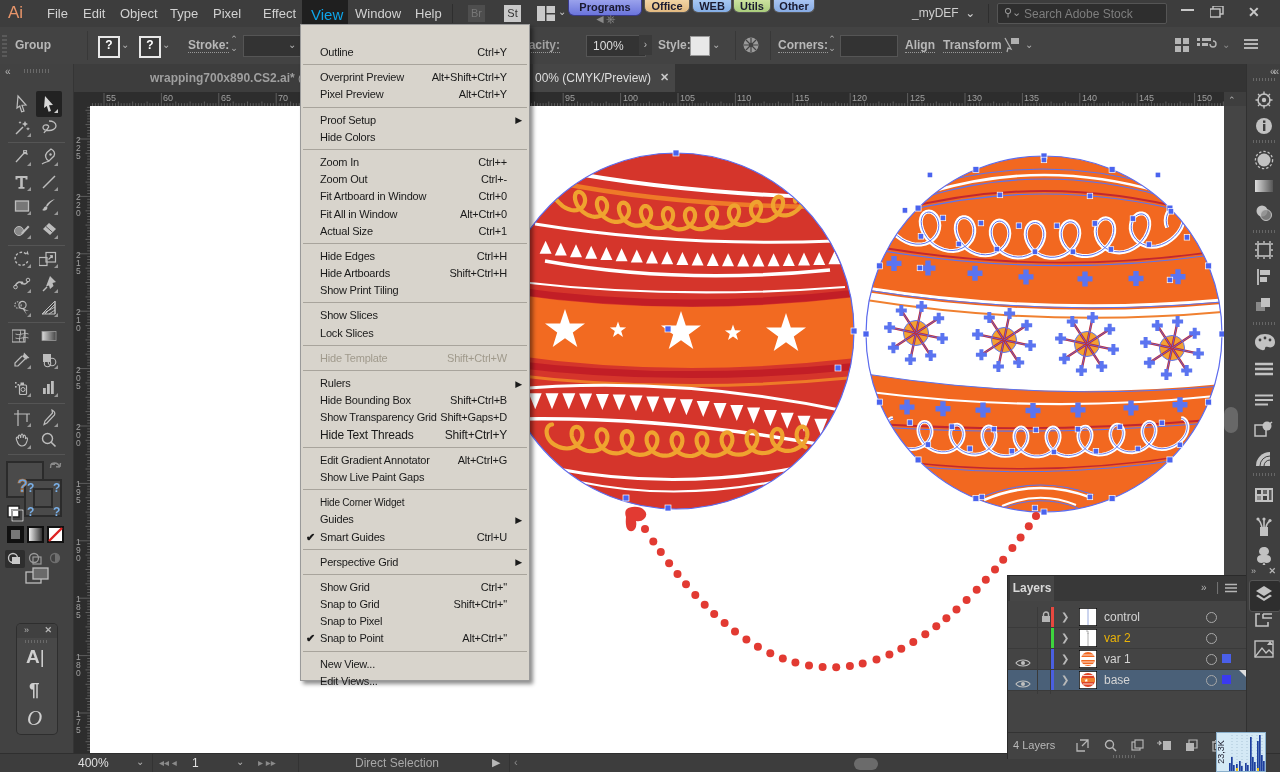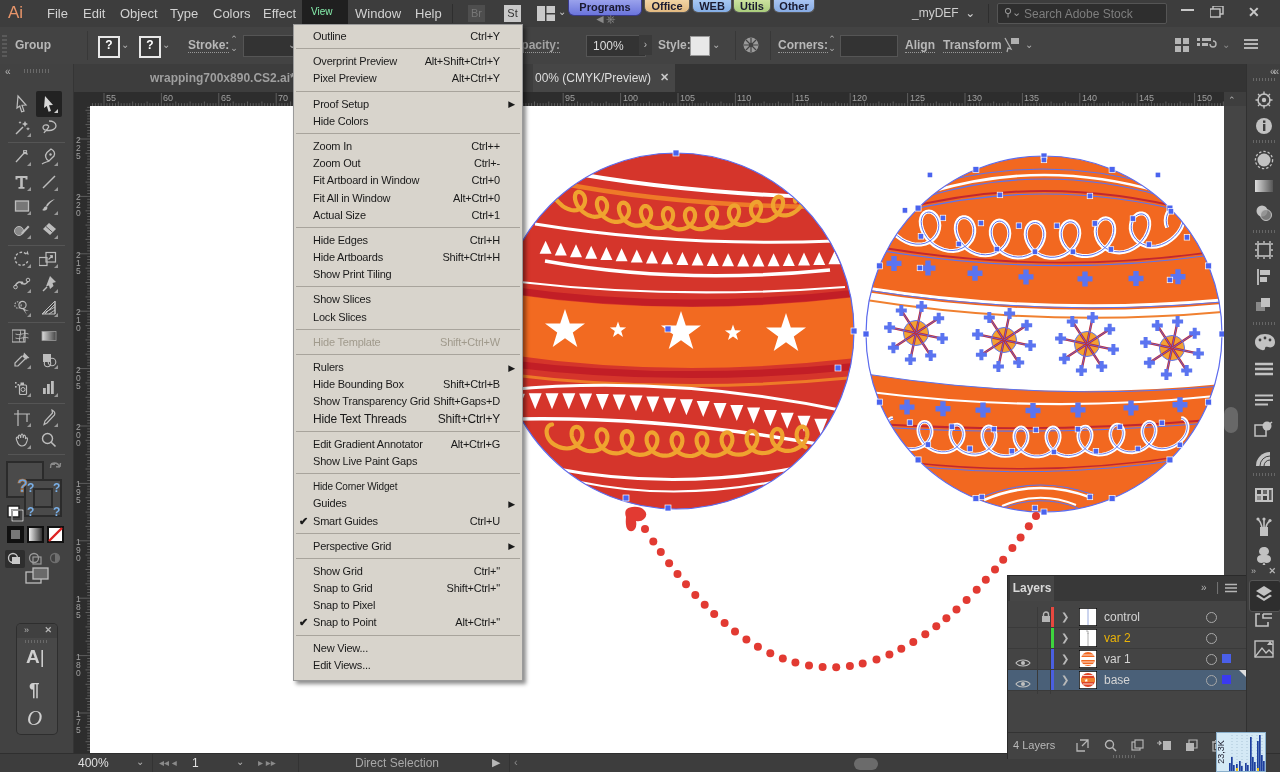--- a/index.html
+++ b/index.html
@@ -391,23 +391,23 @@
     <circle cx="7.5" cy="7.5" r="1.5" fill="#c2c2c2"></circle>
     <path d="M7.5,0.5 V3 M7.5,12 V14.5 M0.5,7.5 H3 M12,7.5 H14.5 M2.5,2.5 L4.5,4.5 M12.5,2.5 L10.5,4.5 M2.5,12.5 L4.5,10.5 M12.5,12.5 L10.5,10.5" stroke="#c2c2c2" stroke-width="1.3"></path>
   </svg>
 <div style="position:absolute;left:0;top:0;width:1280px;height:27px;background:#3d3d3d">
     <div style="position:absolute;left:8px;top:3px;color:#e8956a;font-size:17px;font-weight:normal">Ai</div>
     <div style="position:absolute;left:302px;top:0;width:46px;height:27px;background:#1f1f1f"></div>
     <div style="position:absolute;left:47px;top:6px;color:#d2d2d2;font-size:13px">File</div>
     <div style="position:absolute;left:83px;top:6px;color:#d2d2d2;font-size:13px">Edit</div>
     <div style="position:absolute;left:120px;top:6px;color:#d2d2d2;font-size:13px">Object</div>
     <div style="position:absolute;left:170px;top:6px;color:#d2d2d2;font-size:13px">Type</div>
-    <div style="position:absolute;left:213px;top:6px;color:#d2d2d2;font-size:13px">Colors</div>
+    <div style="position:absolute;left:213px;top:6px;color:#d2d2d2;font-size:13px">Pixel</div>
     <div style="position:absolute;left:263px;top:6px;color:#d2d2d2;font-size:13px">Effect</div>
-    <div style="position:absolute;left:311px;top:6px;color:#86efac;font-size:10px">View</div>
+    <div style="position:absolute;left:311px;top:6px;color:#0ea5e9;font-size:15px">View</div>
     <div style="position:absolute;left:355px;top:6px;color:#d2d2d2;font-size:13px">Window</div>
     <div style="position:absolute;left:415px;top:6px;color:#d2d2d2;font-size:13px">Help</div>
     <div style="position:absolute;left:452px;top:4px;width:1px;height:19px;background:#2e2e2e"></div>
     <div style="position:absolute;left:468px;top:5px;width:17px;height:17px;background:#4e4e4e;color:#777;font-size:11px;text-align:center;line-height:17px">Br</div>
     <div style="position:absolute;left:504px;top:5px;width:17px;height:17px;background:#c9c9c9;color:#333;font-size:11px;text-align:center;line-height:17px">St</div>
     <svg width="18" height="17" viewBox="0 0 18 17" style="position:absolute;left:537px;top:5px">
       <rect x="0" y="1" width="8" height="15" fill="#c9c9c9"></rect>
       <rect x="9.5" y="1" width="8.5" height="7" fill="#c9c9c9"></rect>
       <rect x="9.5" y="9.5" width="8.5" height="6.5" fill="#c9c9c9"></rect>
     </svg>
@@ -918,21 +918,21 @@
         <rect x="1" y="4" width="8" height="8" fill="#b5b5b5"></rect>
         <path d="M4,4 V1 H12 V9 H9" fill="none" stroke="#b5b5b5" stroke-width="1.2"></path>
       </svg>
       <svg width="12" height="13" viewBox="0 0 12 13" style="position:absolute;left:203px;top:6px">
         <rect x="2" y="3" width="8" height="9" fill="none" stroke="#b5b5b5" stroke-width="1.2"></rect>
         <path d="M1,3 H11 M4,1.5 H8 M4.5,5 V10 M7.5,5 V10" stroke="#b5b5b5" stroke-width="1.1"></path>
       </svg>
       <div style="position:absolute;left:105px;top:22px;width:22px;height:3px;background:repeating-linear-gradient(90deg,#6a6a6a 0 1px,transparent 1px 3px)"></div>
     </div>
   </div>
-<div style="position:absolute;left:293px;top:24px;width:230px;height:657px;background:#d8d4cc;border:1px solid #9a9a9a;box-shadow:3px 3px 4px rgba(0,0,0,0.45);padding-top:3px;box-sizing:border-box">
+<div style="position:absolute;left:300px;top:24px;width:230px;height:657px;background:#d8d4cc;border:1px solid #9a9a9a;box-shadow:3px 3px 4px rgba(0,0,0,0.45);padding-top:19px;box-sizing:border-box">
     <div style="position:relative;height:17.2px;line-height:17.3px;font-size:11px;letter-spacing:-0.2px;color:#1a1a1a">
       <span style="position:absolute;left:19px;top:0;white-space:nowrap">Outline</span>
       <span style="position:absolute;right:22px;top:0">Ctrl+Y</span>
     </div>
     <div style="height:1px;background:#a8a49c;margin:3px 2px 4px 2px"></div>
     <div style="position:relative;height:17.2px;line-height:17.3px;font-size:11px;letter-spacing:-0.2px;color:#1a1a1a">
       <span style="position:absolute;left:19px;top:0;white-space:nowrap">Overprint Preview</span>
       <span style="position:absolute;right:22px;top:0">Alt+Shift+Ctrl+Y</span>
     </div>
     <div style="position:relative;height:17.2px;line-height:17.3px;font-size:11px;letter-spacing:-0.2px;color:#1a1a1a">

